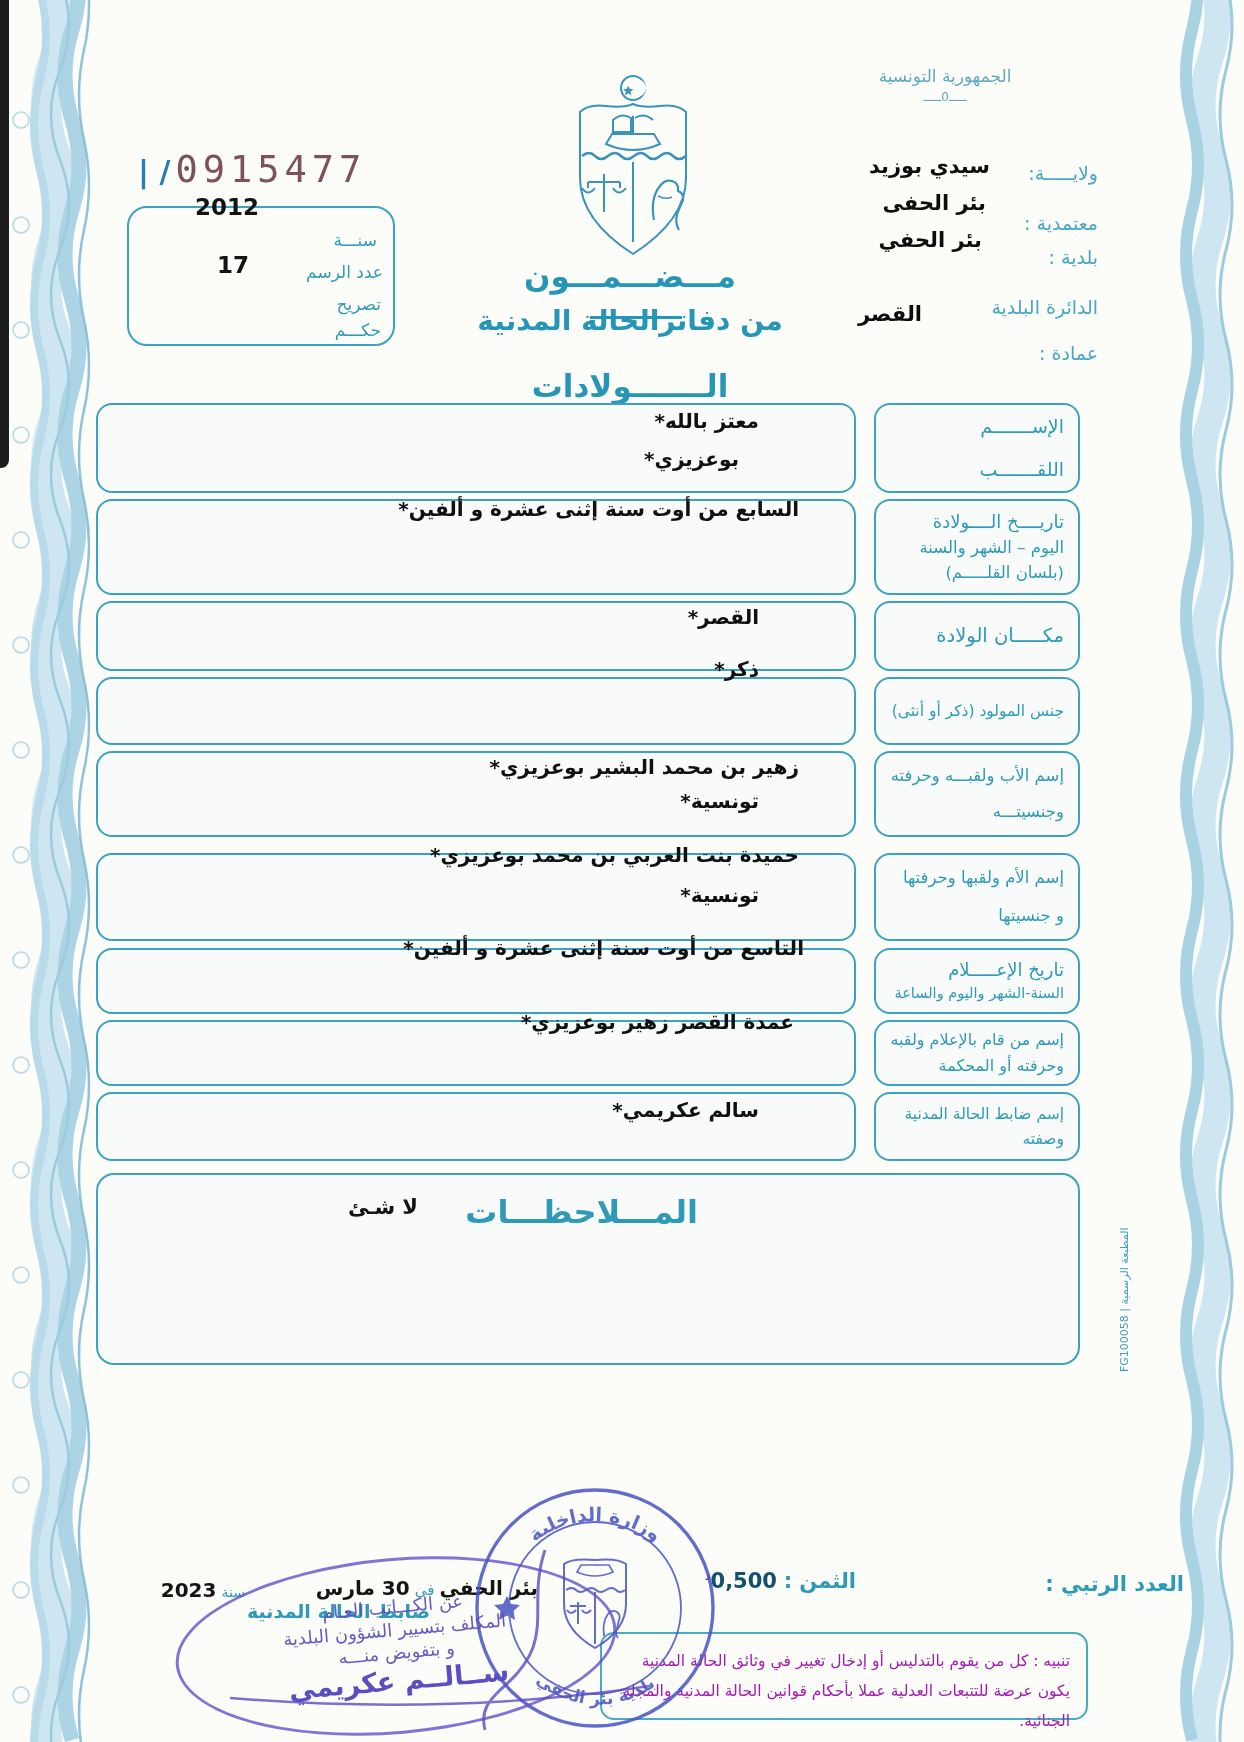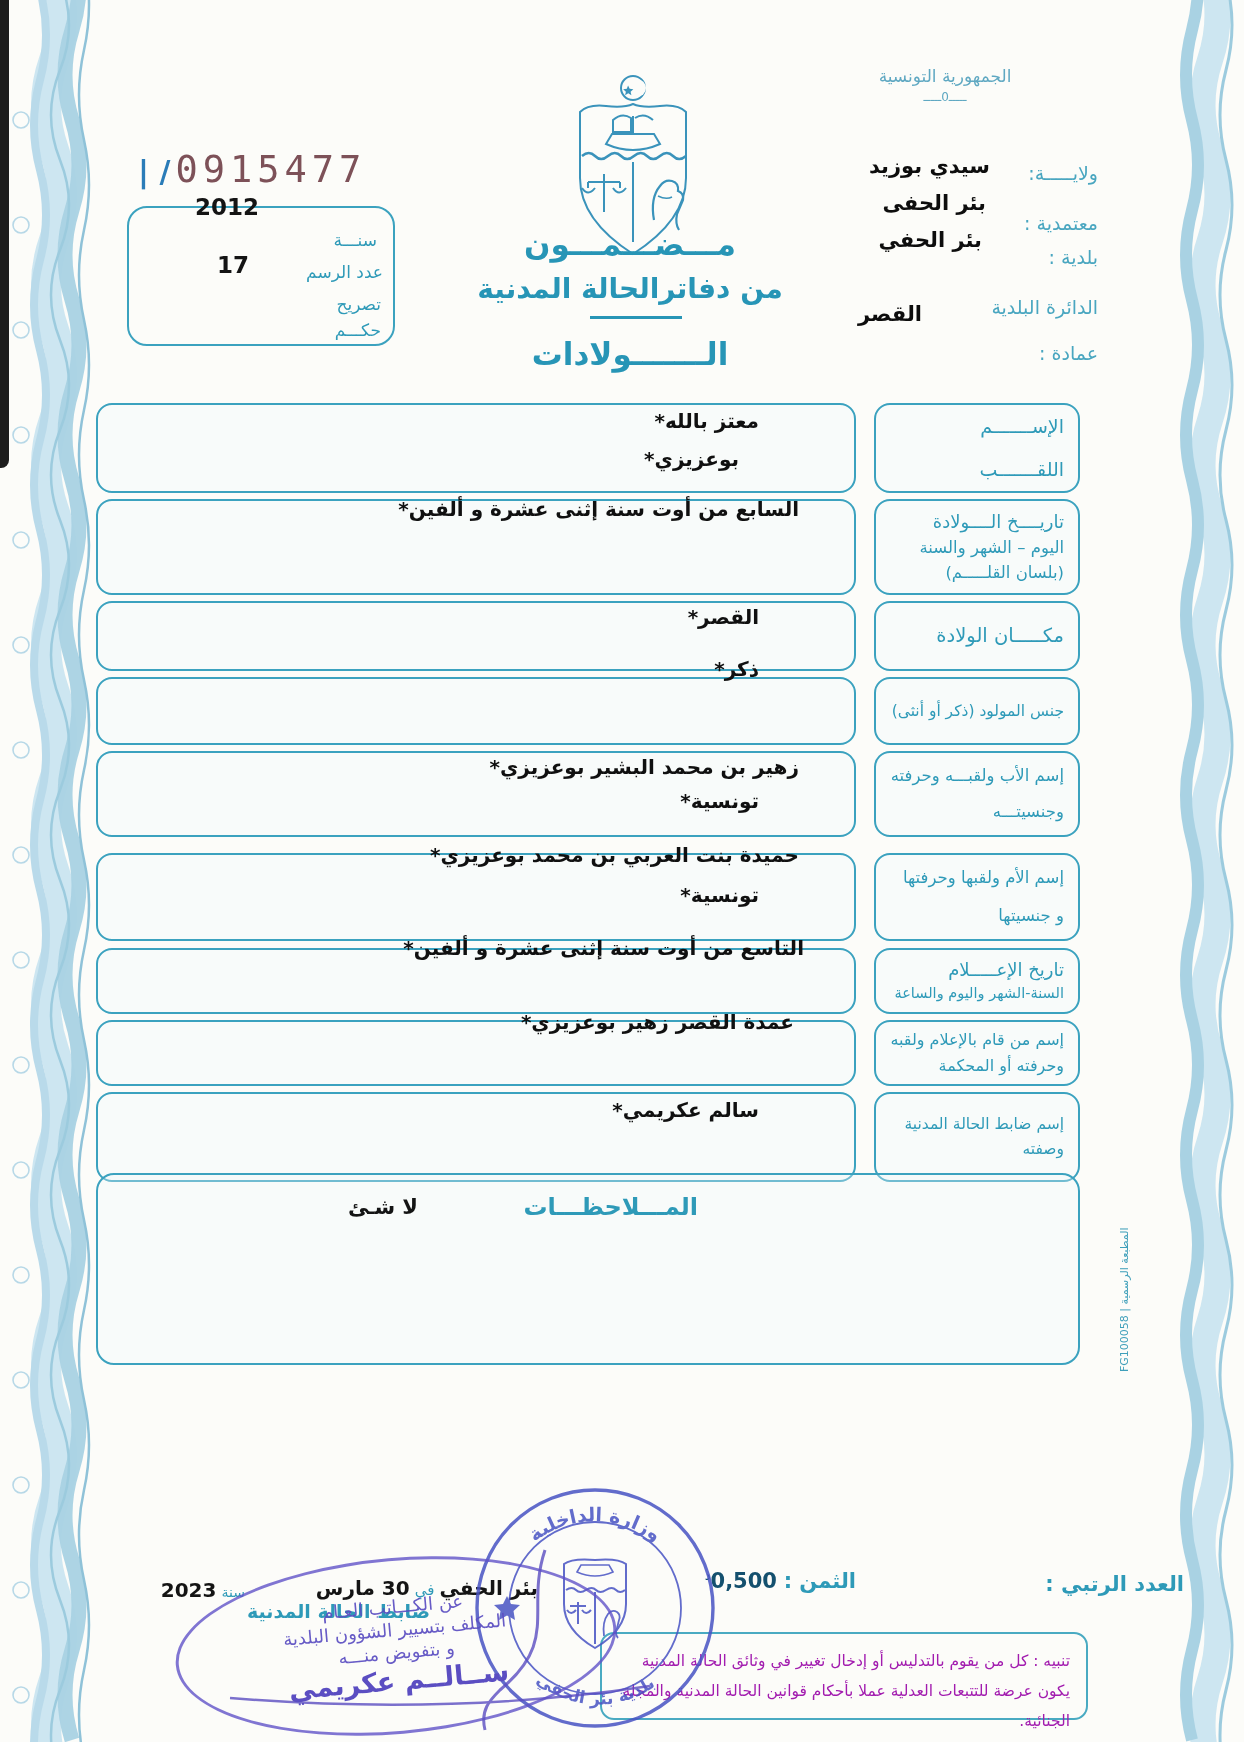--- a/index.html
+++ b/index.html
@@ -12,21 +12,21 @@
   
   .bx{position:absolute;border:2px solid #3ba2bf;border-radius:16px;background:rgba(240,248,252,.30);box-sizing:border-box;}
   .frow{position:absolute;left:96px;width:984px;}
   .fvalue{left:0;width:760px;height:100%;direction:rtl;}
   .flabel{right:0;width:206px;height:100%;display:flex;flex-direction:column;justify-content:center;
           gap:15px;color:#2e9ab8;font-size:17.5px;text-align:right;padding:6px 14px 6px 6px;direction:rtl;line-height:1.35;}
   .v{display:block;font-weight:bold;color:#101010;font-size:20px;text-align:right;direction:rtl;}
   
   .alabel{position:absolute;direction:rtl;color:#49a6c0;font-size:19px;}
   .avalue{position:absolute;direction:rtl;color:#0d0d0d;font-weight:bold;font-size:21px;}
-  .title-line{position:absolute;left:420px;width:420px;text-align:center;color:#2795b6;font-weight:bold;}
+  .title-line{position:absolute;left:420px;width:420px;text-align:center;color:#2795b6;font-weight:bold;margin-top:32px;}
   .serial-num{font-family:"DejaVu Sans Mono", monospace;color:#7d5158;font-size:37px;letter-spacing:5px;font-weight:normal;}
   .serial-pre{color:#2a7cb8;font-size:30px;font-weight:bold;}
   .notice{border:2px solid #49aac2;border-radius:14px;color:#a21caf;font-size:15.5px;line-height:1.95;
           text-align:right;direction:rtl;padding:12px 16px;box-sizing:border-box;}
   .oval-stamp{border:3px solid rgba(96,82,200,.8);border-radius:50%;transform:rotate(-5deg);
               display:flex;flex-direction:column;justify-content:center;align-items:center;gap:2px;
               color:#5b4ec2;direction:rtl;text-align:center;}
   .oval-stamp .l{font-size:18px;opacity:.92;}
   .oval-stamp .big{font-size:27px;font-weight:bold;letter-spacing:6px;}
   .vtext{transform:rotate(-90deg);transform-origin:0 0;color:#3f9fba;font-size:11px;white-space:nowrap;direction:rtl;}
@@ -198,32 +198,32 @@
   <div class="frow" style="top:1020px;height:66px;">
     <div class="bx fvalue">
       <span class="v" style="padding:0 60px 0 0;margin-top:-12px;">عمدة القصر زهير  بوعزيزي*</span>
     </div>
     <div class="bx flabel" style="gap:4px;font-size:16px;">
       <span>إسم من قام بالإعلام ولقبه</span>
       <span>وحرفته أو المحكمة</span>
     </div>
   </div>
 
-  <div class="frow" style="top:1092px;height:90px;">
+  <div class="frow" style="top:1092px;height:69px;">
     <div class="bx fvalue">
       <span class="v" style="padding:4px 95px 0 0;">سالم عكريمي*</span>
     </div>
     <div class="bx flabel" style="gap:4px;font-size:15.5px;">
       <span>إسم ضابط الحالة المدنية</span>
       <span>وصفته</span>
     </div>
   </div>
 
   <div class="bx" style="left:96px;top:1173px;width:984px;height:192px;border-radius:18px;">
-    <div class="abs rtl teal bold" style="right:380px;top:18px;font-size:24px;letter-spacing:1px;">المـــلاحظـــات</div>
+    <div class="abs rtl teal bold" style="right:380px;top:18px;font-size:32px;letter-spacing:1px;">المـــلاحظـــات</div>
     <div class="abs rtl bold" style="right:660px;top:20px;font-size:21px;margin-left:47px;">لا شـئ</div>
   </div>
 
   <div class="abs rtl teal bold" style="right:60px;top:1572px;font-size:21px;">العدد الرتبي :</div>
 
   <div class="abs rtl" style="left:636px;top:1568px;width:220px;font-size:21px;">
     <span class="teal bold">الثمن :</span>
     <b style="color:#14506e;">0,500</b><sup style="color:#14506e;font-size:13px;">د</sup>
   </div>
 

